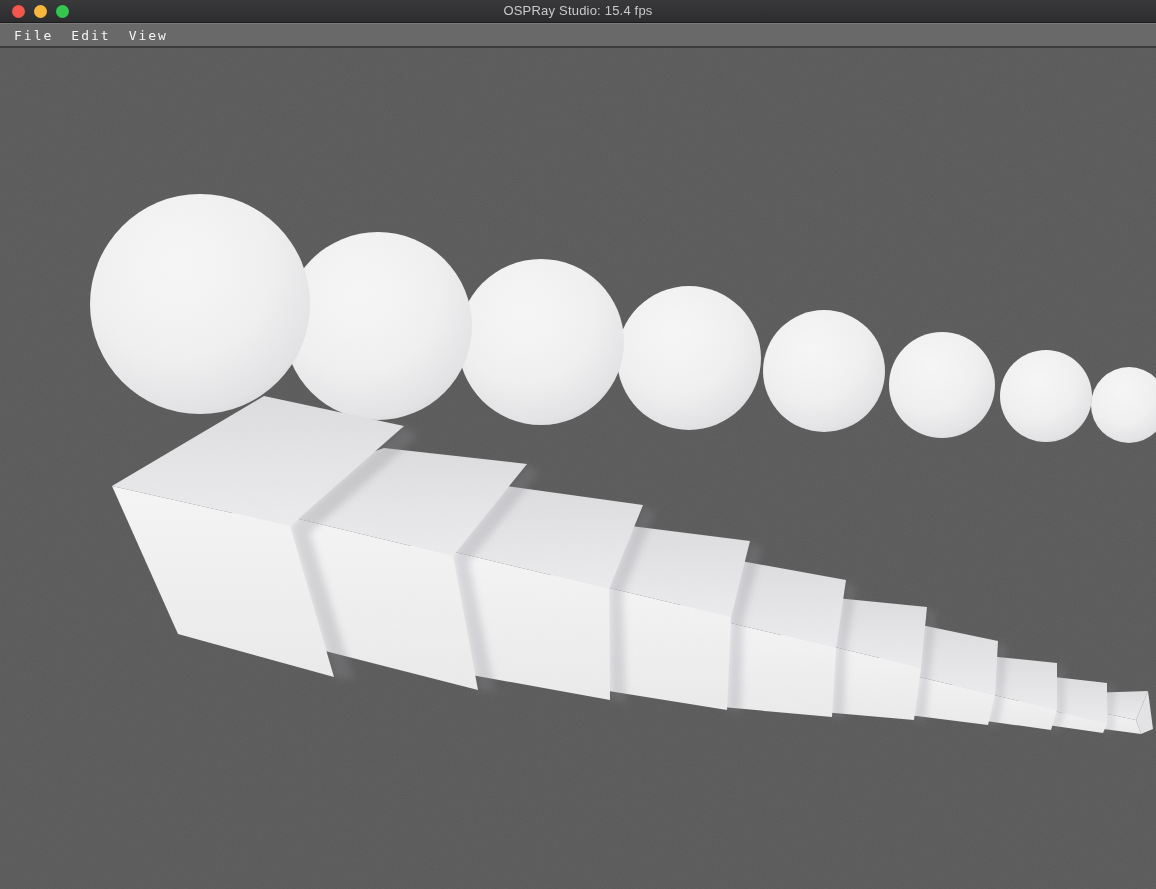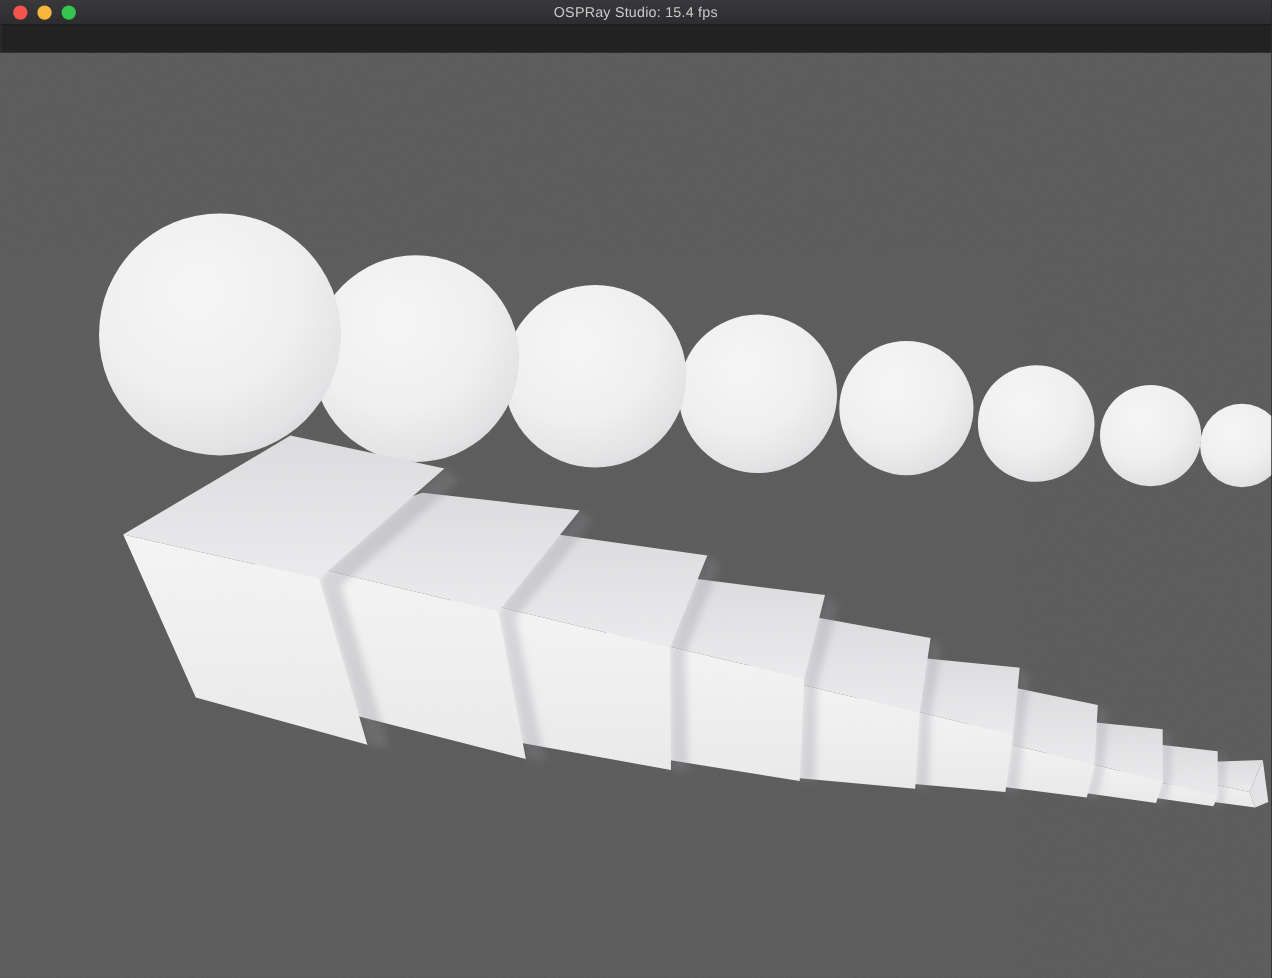--- a/index.html
+++ b/index.html
@@ -28,20 +28,25 @@
 
 <div id="window">
 
   <div id="titlebar">
     <span class="traffic tl-close" style="background: rgb(244, 86, 78);"></span>
     <span class="traffic tl-min" style="background: rgb(246, 183, 60);"></span>
     <span class="traffic tl-zoom" style="background: rgb(53, 198, 79);"></span>
     <div class="title-text">OSPRay Studio: 15.4 fps</div>
   </div>
 
+  <div id="menubar">
+    <span class="menu-item">File</span>
+    <span class="menu-item">Edit</span>
+    <span class="menu-item">View</span>
+  </div>
 
   <div id="viewport">
     <svg width="1156" height="841" viewBox="0 48 1156 841" xmlns="http://www.w3.org/2000/svg">
       <defs>
         <radialGradient id="gSphere" cx="0.40" cy="0.32" r="0.78">
           <stop offset="0" stop-color="#f7f7f8"></stop>
           <stop offset="0.55" stop-color="#f0f0f1"></stop>
           <stop offset="0.85" stop-color="#e3e3e5"></stop>
           <stop offset="1" stop-color="#d3d3d6"></stop>
         </radialGradient>

